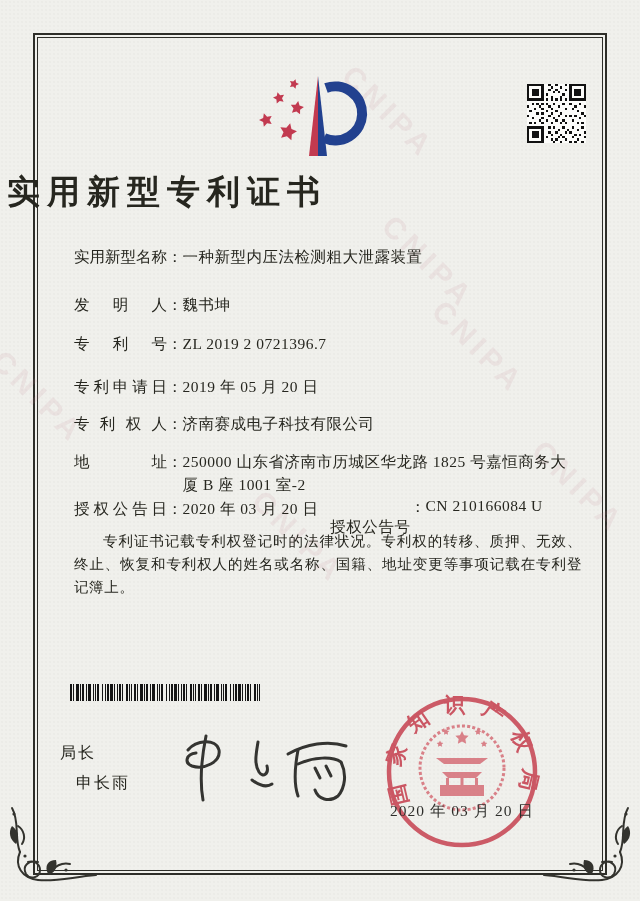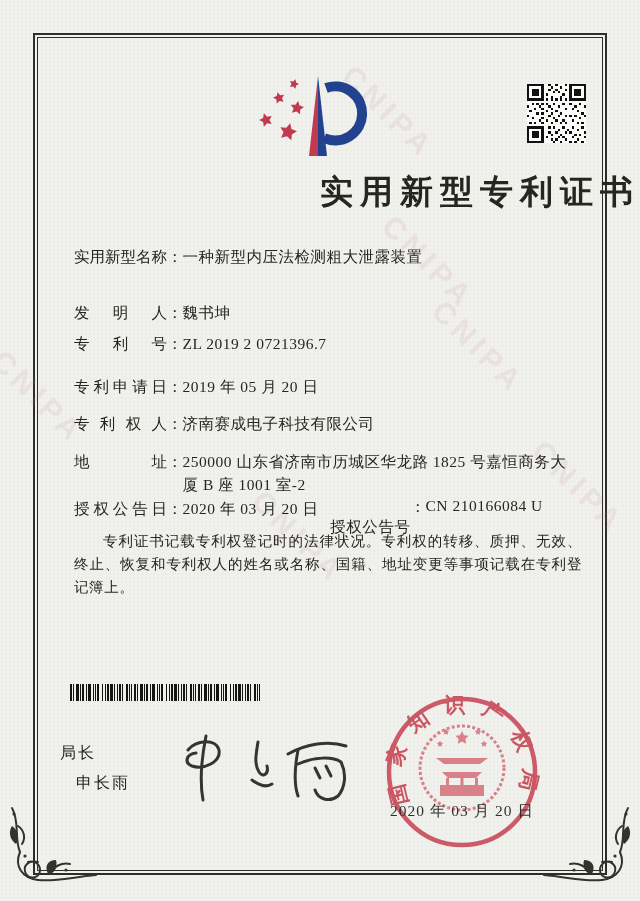--- a/index.html
+++ b/index.html
@@ -18,28 +18,28 @@
   .corner.bl{left:4px;top:804px;}
   .corner.br{right:4px;top:804px;transform:scaleX(-1);}
   
   .wm{position:absolute;font-family:"Liberation Sans","DejaVu Sans",sans-serif;
       font-size:30px;letter-spacing:5px;color:rgba(190,130,145,0.13);
       transform:rotate(45deg);font-weight:bold;pointer-events:none;z-index:1;}
   
   .cert-no{position:absolute;left:74px;top:76px;font-size:15px;letter-spacing:1.5px;z-index:2;}
   .logo{position:absolute;left:256px;top:70px;width:128px;height:94px;z-index:2;}
   .qr{position:absolute;left:527px;top:84px;width:59px;height:59px;z-index:2;}
-  .title{position:absolute;left:0;top:170px;width:100%;text-align:right;
+  .title{position:absolute;left:0;top:170px;width:100%;text-align:left;
          font-size:33px;font-weight:bold;letter-spacing:7px;text-indent:7px;z-index:2;}
   
   .row{position:absolute;left:74px;font-size:15.5px;line-height:1.5;z-index:2;display:flex;}
   .flabel{display:inline-block;width:93px;text-align:justify;text-align-last:justify;flex:0 0 93px;}
   .colon{flex:0 0 14px;}
   .fvalue{display:inline-block;max-width:390px;letter-spacing:0.5px;}
-  .r1{top:245px}.r2{top:301px}.r3{top:332px}.r4{top:375px}.r5{top:412px}.r6{top:450px}
+  .r1{top:245px}.r2{top:293px}.r3{top:332px}.r4{top:375px}.r5{top:412px}.r6{top:450px}
   .rgrant{top:497px}
   .grant2{position:absolute;left:330px;top:497px;font-size:15.5px;display:flex;z-index:2;}
   .grant2 .flabel{width:80px;flex-basis:80px;margin-top:20px;}
   
   .paras{position:absolute;left:74px;top:530px;width:508px;font-size:14.5px;
          line-height:1.58;letter-spacing:0.6px;text-align:justify;z-index:2;}
   .paras p{margin:0;text-indent:2em;}
   
   .barcode{position:absolute;left:70px;top:684px;width:190px;height:17px;z-index:2;}
   

